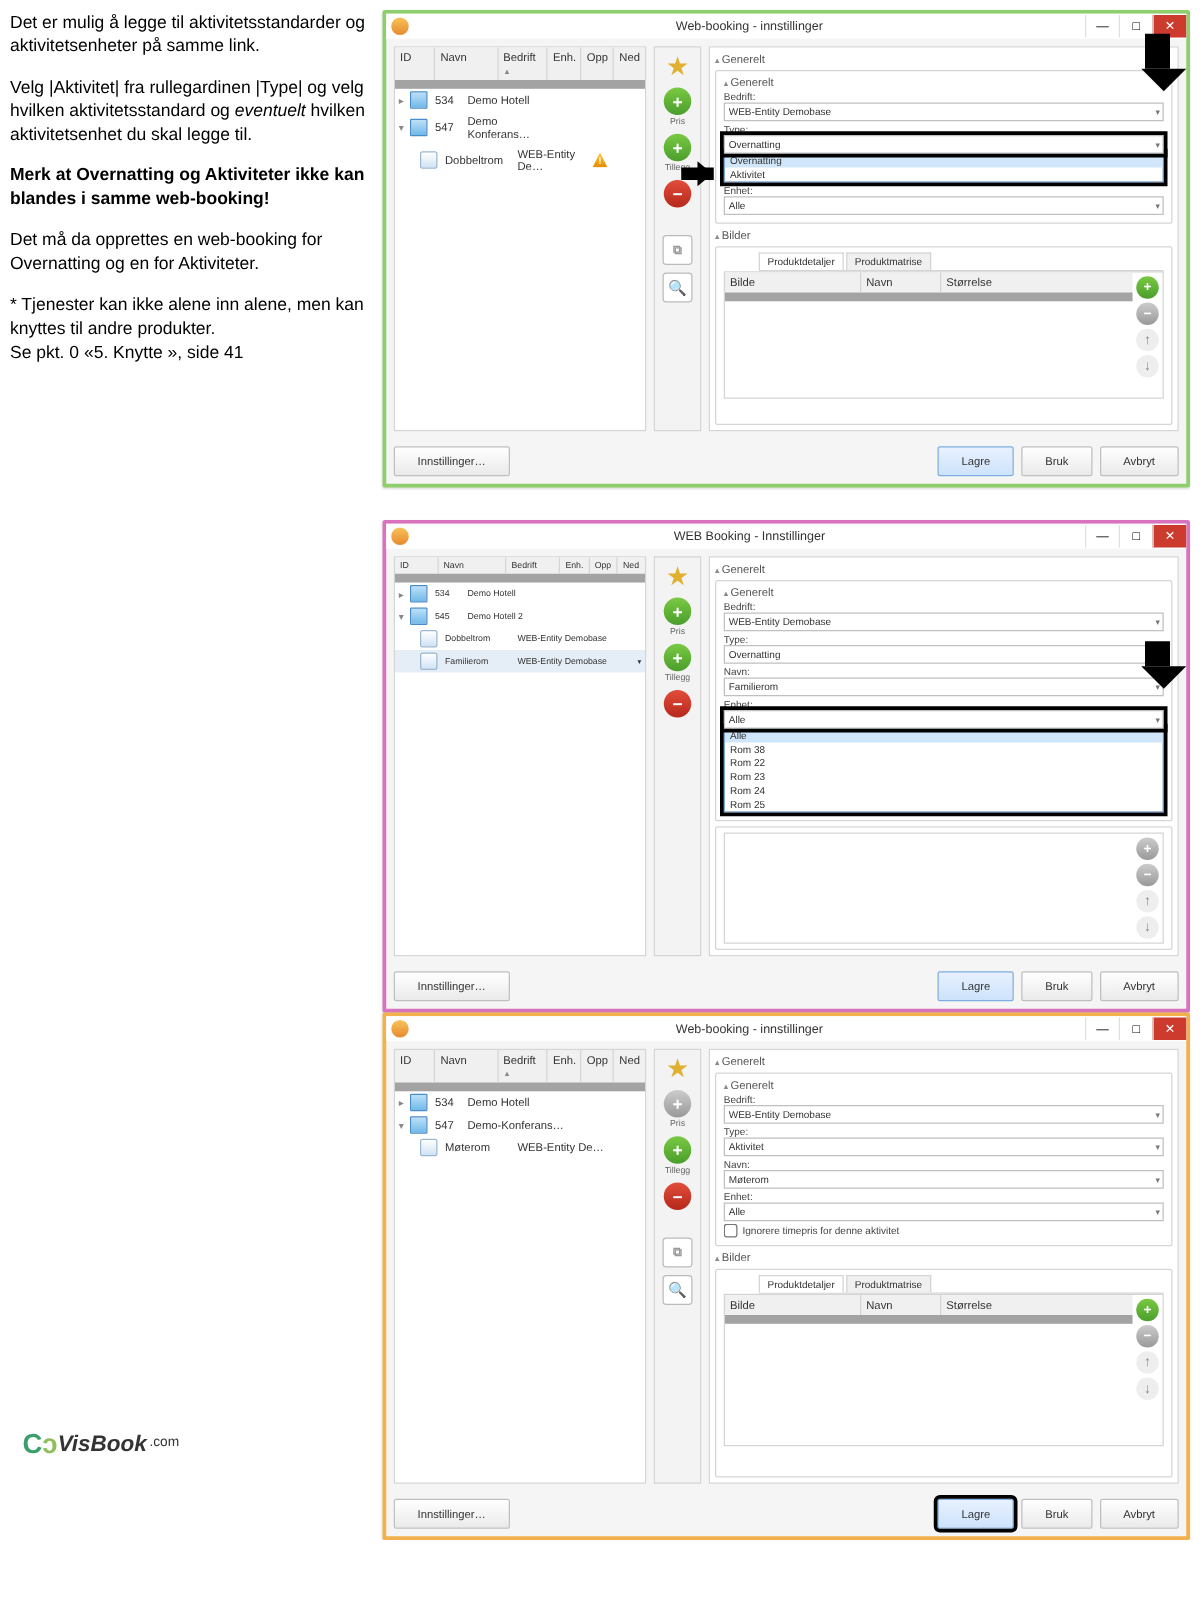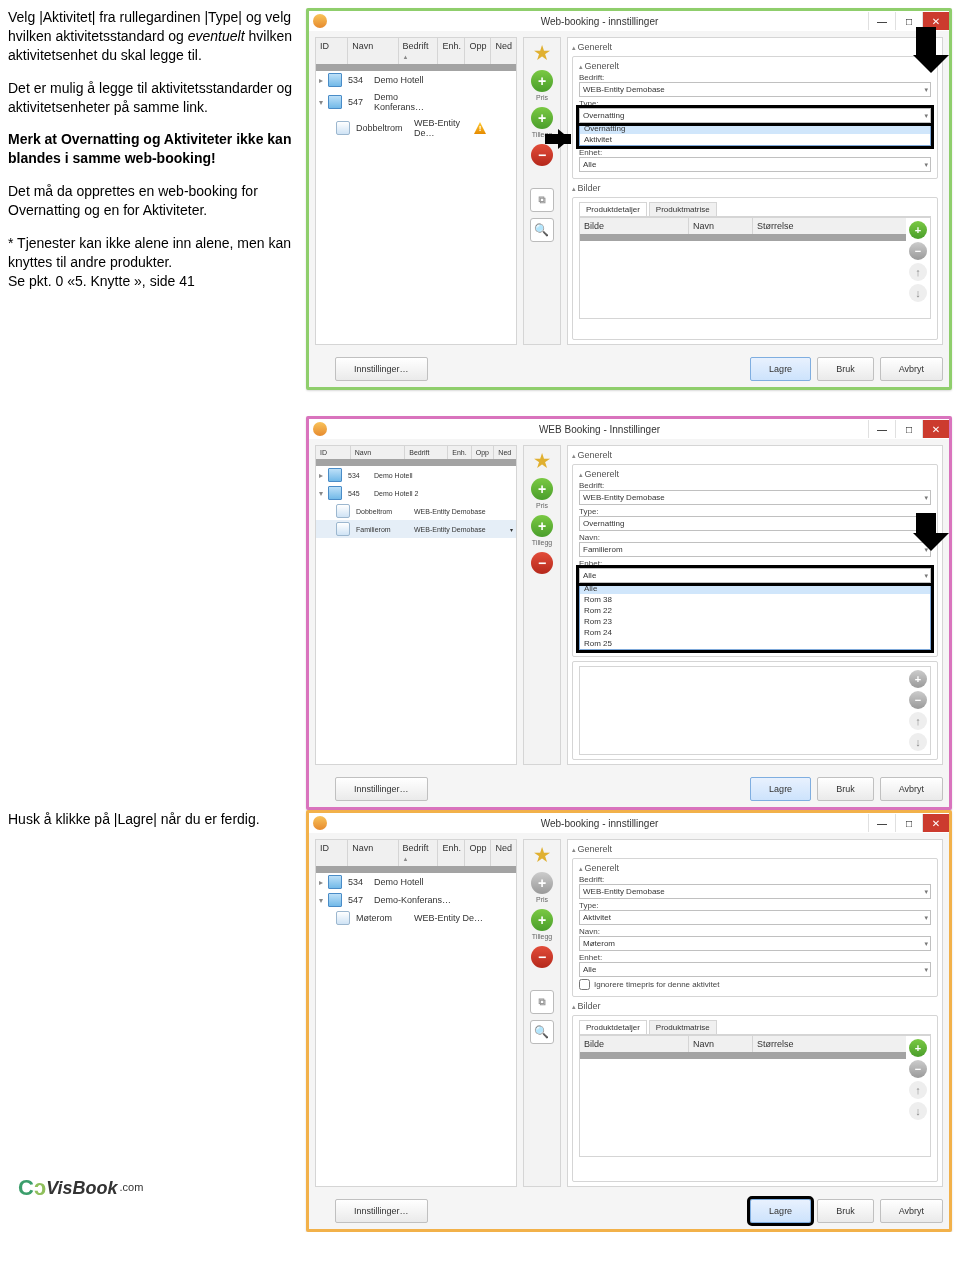--- a/index.html
+++ b/index.html
@@ -45,28 +45,28 @@
 .sect{border:1px solid #d5d5d5;border-radius:2px;padding:4px 6px;}
 .sectH{font-size:9px;color:#555;}
 .sectH:before{content:"▴ ";font-size:7px;color:#888;}
 .field{margin:2px 0;}
 .flabel{font-size:8px;color:#444;}
 .finput{width:100%;height:15px;background:#fff;border:1px solid #c0c0c0;font-size:8px;padding:1px 3px;box-sizing:border-box;position:relative;display:flex;align-items:center;}
 .finput .dd{position:absolute;right:2px;color:#777;font-size:7px;}
 .dropdown-open{background:#fff;border:1px solid #7da8d9;font-size:8px;}
 .dropdown-open div{padding:1px 4px;}
 .dropdown-open div.sel{background:#d0e6fb;}
-.tabs{display:flex;border-bottom:1px solid #d5d5d5;font-size:8px;}
+.tabs{display:flex;border-bottom:1px solid #d5d5d5;font-size:8px;margin-left:28px;}
 .tab{padding:2px 6px;border:1px solid #d5d5d5;border-bottom:none;background:#f0f0f0;margin-right:2px;}
 .tab.active{background:#fff;}
 .tablebox{border:1px solid #d5d5d5;min-height:100px;display:flex;}
 .tablemain{flex:1;}
 .tablectrls{width:24px;display:flex;flex-direction:column;align-items:center;gap:3px;padding:3px 0;}
 .tbtn{width:18px;height:18px;border-radius:50%;font-size:11px;font-weight:bold;color:#fff;display:flex;align-items:center;justify-content:center;}
-.footer{display:flex;padding:6px;gap:6px;margin-left:20px;}
+.footer{display:flex;padding:6px;gap:6px;}
 .btn{height:22px;padding:0 18px;background:linear-gradient(#fff,#eaeaea);border:1px solid #c0c0c0;border-radius:2px;font-size:9px;color:#333;display:flex;align-items:center;}
 .btn.blue{background:linear-gradient(#e8f1fe,#cde3fc);border-color:#7faee0;}
 .arrow-h{position:absolute;background:#000;height:10px;pointer-events:none;z-index:5;}
 .arrow-h:after{content:"";position:absolute;right:-9px;top:-5px;border:10px solid transparent;border-left:12px solid #000;width:0;height:0;}
 .arrow-v{position:absolute;width:26px;z-index:5;pointer-events:none;}
 .arrow-v-body{width:20px;background:#000;margin:0 auto;}
 .arrow-v-head{width:0;height:0;border:18px solid transparent;border-top:18px solid #000;margin:0 auto;}
 .logo{font-family:Arial;font-weight:bold;color:#333;font-size:18px;display:flex;align-items:center;padding:10px;}
 .logo .vb{font-style:italic;}
 .logo .c1{color:#3b9e6b;font-size:22px;font-weight:bold;}
@@ -75,24 +75,24 @@
 .small .shot-body{font-size:7px;min-height:320px;}
 .small .pane,.small .sidebar{font-size:7px;}
 .highlight{outline:3px solid #000;}
 </style>
 </head>
 <body>
 
 <div class="page">
 
   <div class="leftcol">
+    <p>Det er mulig å legge til aktivitetsstandarder og aktivitetsenheter på samme link.</p>
     <p>
       <span>Velg |Aktivitet| fra rullegardinen |Type| og velg hvilken aktivitetsstandard og </span><span class="em">eventuelt</span><span> hvilken aktivitetsenhet du skal legge til.</span>
     </p>
-    <p>Det er mulig å legge til aktivitetsstandarder og aktivitetsenheter på samme link.</p>
     <p class="b">Merk at Overnatting og Aktiviteter ikke kan blandes i samme web-booking!</p>
     <p>Det må da opprettes en web-booking for Overnatting og en for Aktiviteter.</p>
     <p>
       <span>* Tjenester kan ikke alene inn alene, men kan knyttes til andre produkter.</span><br>
       <span>Se pkt. 0 «5. Knytte », side 41</span>
     </p>
   </div>
 
   <div class="rightcol">
 
@@ -337,21 +337,20 @@
           <div class="arrow-v-body" style="height:20px"></div>
           <div class="arrow-v-head"></div>
         </div>
     </div>
 
   </div>
 </div>
 
 <div class="page" style="padding-top:0">
   <div class="leftcol">
-    <p>Husk å klikke på |Lagre| når du er ferdig.</p>
     <div style="height:320px"></div>
     <div class="logo">
       <span class="c1">C</span>
         <span class="c2">ɔ</span>
         <span class="vb">VisBook</span>
         <span class="dom">.com</span>
     </div>
   </div>
   <div class="rightcol">
     <div class="shot orange">

